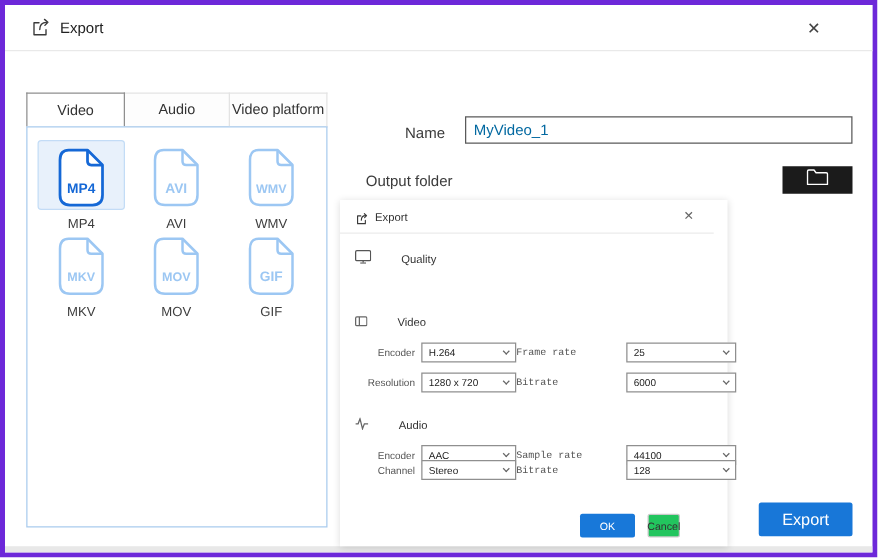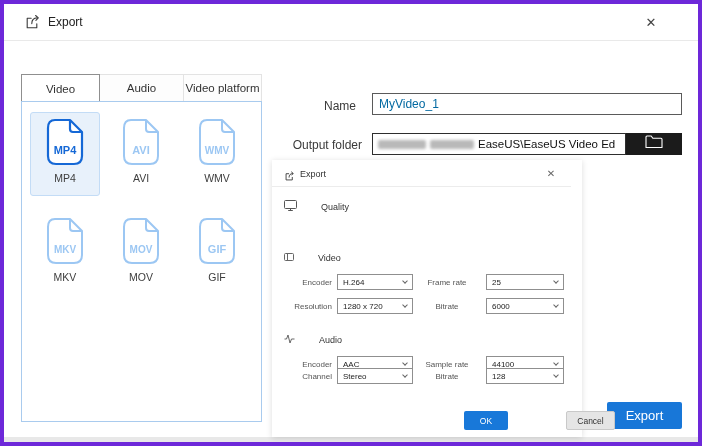--- a/index.html
+++ b/index.html
@@ -18,21 +18,21 @@
   
   .tabs{position:absolute;left:17px;top:70px;width:241px;height:28px;display:flex;}
   .tab{display:flex;align-items:center;justify-content:center;font-size:11.5px;color:#333;
     border:1px solid #e3e3e3;border-left:none;border-bottom:1px solid #9c9c9c;background:#fdfdfd;}
   .tab.active{border:1px solid #8f8f8f;border-bottom:none;background:#fff;}
   .tab.t1{width:79px;} .tab.t2{width:84px;} .tab.t3{width:78px;}
 
   
   .format-panel{position:absolute;left:17px;top:97px;width:241px;height:321px;border:1px solid #a9cbee;background:#fff;}
   .format-grid{display:flex;flex-wrap:wrap;padding:10px 0 0 8px;}
-  .format-card{width:70px;height:84px;margin:0 6px 15px 0;display:flex;flex-direction:column;align-items:center;
+  .format-card{width:70px;height:56px;margin:0 6px 15px 0;display:flex;flex-direction:column;align-items:center;
     border:1px solid transparent;border-radius:3px;}
   .format-card.selected{background:#e8f1fb;border-color:#c3dcf6;}
   .format-card .fico{margin-top:5px;}
   .format-card .flabel{font-size:10.5px;color:#3d3d3d;margin-top:2px;}
 
   
   .name-label{position:absolute;left:290px;top:95px;width:62px;text-align:right;font-size:12px;color:#3a3a3a;}
   .name-input{position:absolute;left:368px;top:89px;width:310px;height:22px;border:1px solid #5a5a5a;
     font-size:12px;color:#0369a1;padding:0 6px;font-family:"Liberation Sans",sans-serif;background:#fff;outline:none;}
   .out-label{position:absolute;left:272px;top:134px;width:86px;text-align:right;font-size:12px;color:#3a3a3a;}
@@ -60,31 +60,31 @@
   .qg.high{left:0;} .qg.std{left:98px;} .qg.norm{left:196px;}
   .radio{width:10px;height:10px;border:1px solid #8a8a8a;border-radius:50%;background:#fff;flex:none;}
   .radio.checked{background:#1673d8;border-color:#1673d8;display:flex;align-items:center;justify-content:center;}
   .radio.checked::after{content:"";width:5px;height:2.5px;border-left:1.2px solid #fff;border-bottom:1.2px solid #fff;
     transform:rotate(-45deg);margin-bottom:1.5px;}
   .vip{font-size:7.5px;font-weight:bold;color:#f2a31d;margin-left:-1px;}
 
   .mrow{position:absolute;left:0;width:292px;height:16px;display:flex;align-items:center;}
   .r-ve{top:114px;} .r-vr{top:138px;} .r-ae{top:196px;} .r-ac{top:208px;}
   .flab{width:60px;text-align:right;font-size:8px;color:#555;margin-right:5px;flex:none;}
-  .flab2{width:68px;text-align:center;font-size:8px;color:#555;margin-right:5px;flex:none;}
+  .flab2{width:68px;text-align:left;font-size:8px;color:#555;margin-right:20px;flex:none;font-family:Liberation Mono, monospace;}
   .dropdown{height:16px;border:1px solid #8f8f8f;background:#fff;display:flex;align-items:center;
     justify-content:space-between;padding:0 5px;font-size:8px;color:#222;flex:none;}
-  .dd1{width:76px;} .dd2{width:78px;}
+  .dd1{width:76px;} .dd2{width:88px;}
   .caret{width:4px;height:4px;border-right:1px solid #666;border-bottom:1px solid #666;
     transform:rotate(45deg);margin-top:-2px;flex:none;}
 
   .ok-btn{position:absolute;left:192px;top:251px;width:44px;height:19px;background:#1878d9;color:#fff;
     font-size:8.5px;display:flex;align-items:center;justify-content:center;border-radius:2px;}
-  .cancel-btn{position:absolute;left:246px;top:251px;width:49px;height:19px;background:#e5e5e5;
-    border:1px solid #c9c9c9;color:#333;font-size:8.5px;display:flex;align-items:center;justify-content:center;border-radius:2px;margin-left:48px;}
+  .cancel-btn{position:absolute;left:246px;top:251px;width:26px;height:19px;background:#22c55e;
+    border:1px solid #c9c9c9;color:#333;font-size:8.5px;display:flex;align-items:center;justify-content:center;border-radius:2px;}
 
   .export-btn{position:absolute;left:603px;top:398px;width:75px;height:27px;background:#1877d8;color:#fff;
     font-size:13px;display:flex;align-items:center;justify-content:center;border-radius:2px;}
   .footer-strip{position:absolute;left:0;right:0;bottom:0;height:5px;background:#e8e8e8;}
 </style>
 </head>
 <body>
 
 <div class="window">
 
@@ -189,25 +189,20 @@
         <span class="flabel">GIF</span>
       </div>
 
     </div>
   </div>
 
   <div class="name-label">Name</div>
   <input class="name-input" value="MyVideo_1" style="">
 
   <div class="out-label">Output folder</div>
-  <div class="out-field">
-    <span class="redact r1"></span>
-    <span class="redact r2"></span>
-    <span class="out-text">EaseUS\EaseUS Video Ed</span>
-  </div>
   <div class="browse-btn">
     <span>
       <svg width="18" height="14" viewBox="0 0 18 14" fill="none" stroke="#fff" stroke-width="1.1" stroke-linejoin="round">
           <path d="M1 12.5 V2 Q1 1 2 1 H6.2 L7.8 3.2 H16 Q17 3.2 17 4.2 V12.5 Z"></path>
         </svg>
     </span>
   </div>
 
   <div class="modal">
     <div class="m-header">

